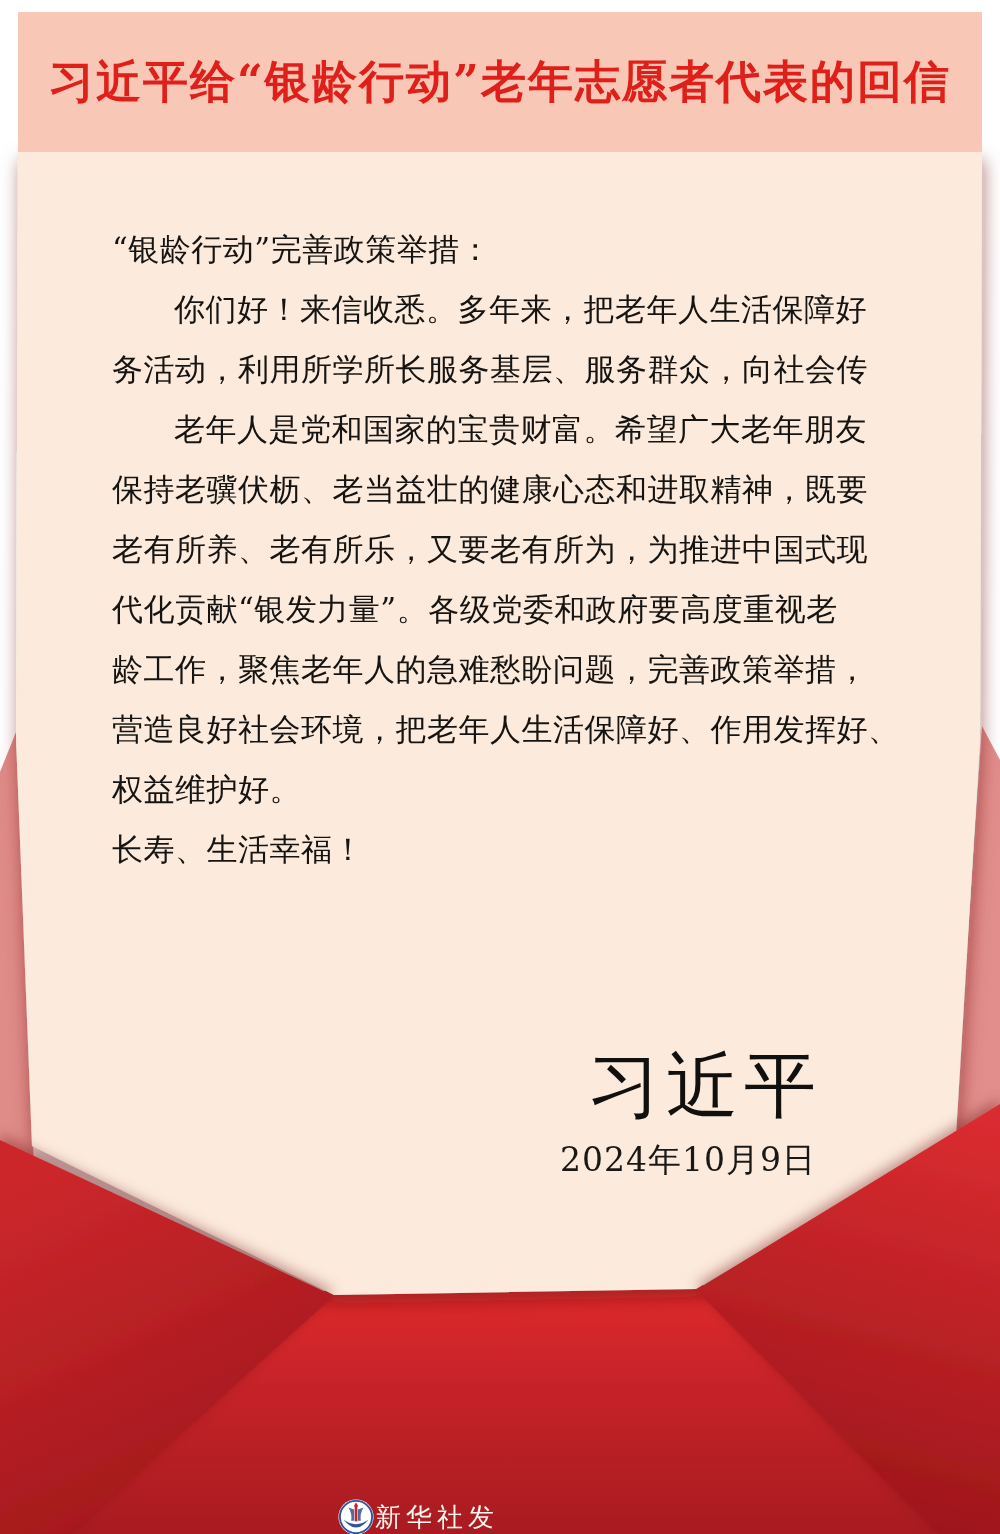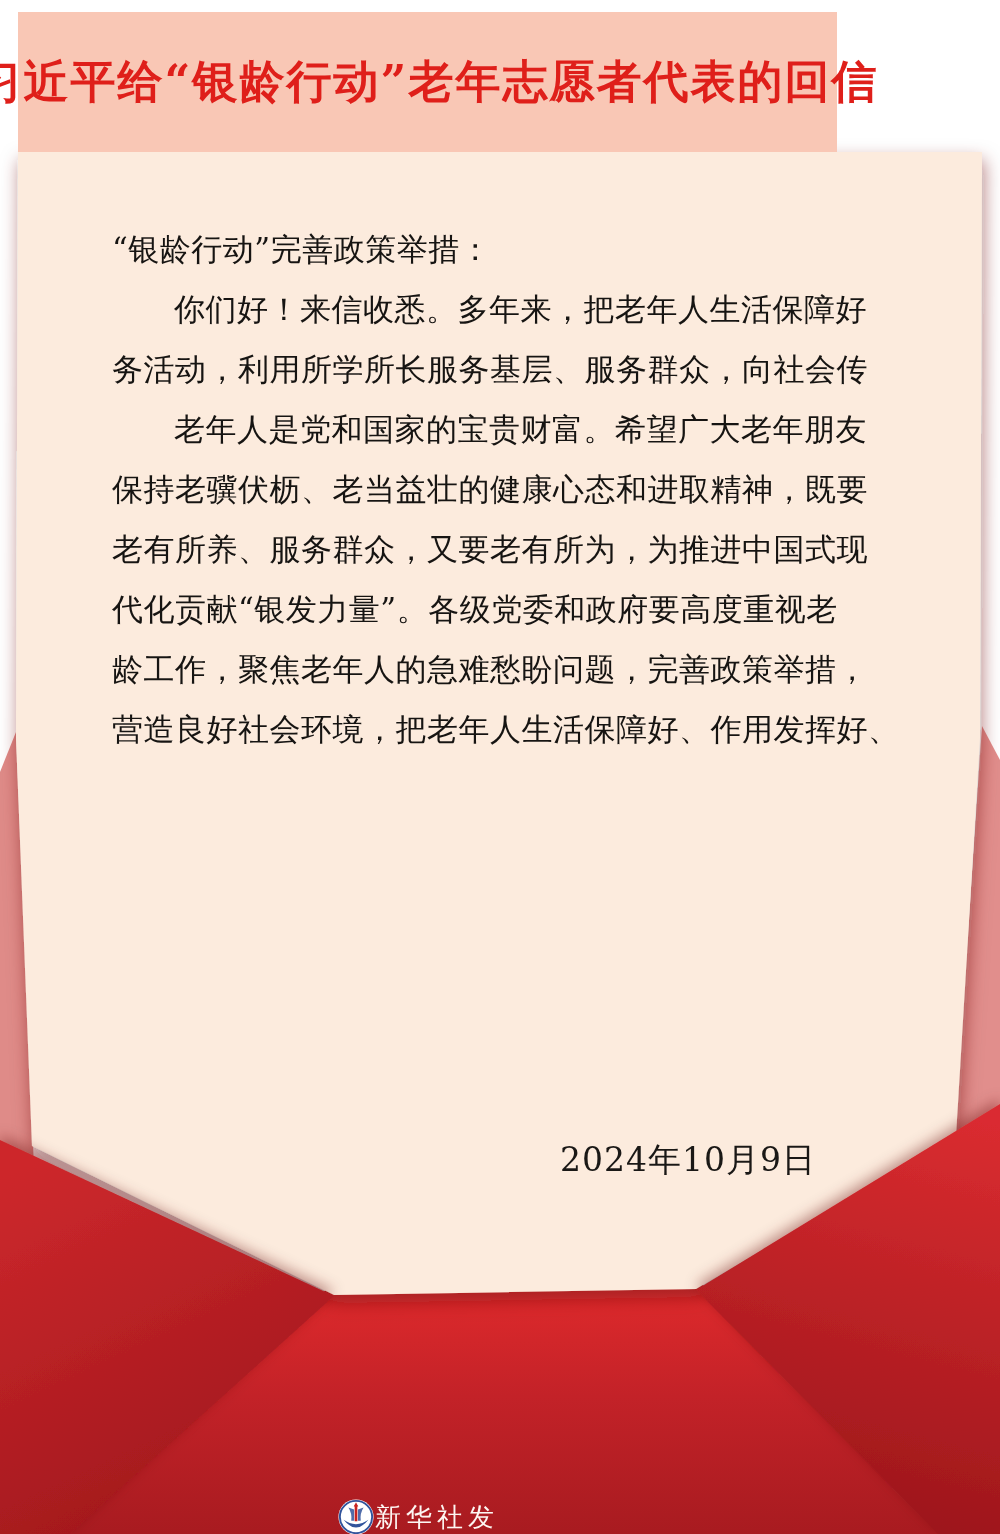--- a/index.html
+++ b/index.html
@@ -3,21 +3,21 @@
 <meta charset="utf-8">
 <style>
   html,body{margin:0;padding:0;background:#ffffff;}
   #canvas{
     position:relative;width:1000px;height:1534px;margin:0 auto;
     background:#ffffff;overflow:hidden;
     font-family:"DejaVu Serif","Liberation Serif",serif;
   }
   
   .header-band{
-    position:absolute;left:18px;top:12px;width:819px;height:140px;
+    position:absolute;left:18px;top:12px;width:964px;height:140px;
     background:var(--header-bg,#f9c7b5);
     display:flex;align-items:center;justify-content:center;
   }
   .header-title{
     color:var(--title-red,#df1f1a);
     font-size:45px;font-weight:900;letter-spacing:2px;
     white-space:nowrap;
   }
   
   #env-art{position:absolute;left:0;top:0;width:1000px;height:1534px;}
@@ -91,26 +91,29 @@
   <div class="header-band">
     <div class="header-title">习近平给“银龄行动”老年志愿者代表的回信</div>
   </div>
 
   <div class="letter-body">
       <div class="line">“银龄行动”完善政策举措：</div>
       <div class="line indent">你们好！来信收悉。多年来，把老年人生活保障好</div>
       <div class="line">务活动，利用所学所长服务基层、服务群众，向社会传</div>
       <div class="line indent">老年人是党和国家的宝贵财富。希望广大老年朋友</div>
       <div class="line">保持老骥伏枥、老当益壮的健康心态和进取精神，既要</div>
-      <div class="line">老有所养、服务群众，又要老有所为，为推进中国式现</div>
+      <div class="line">老有所养、老有所乐，又要老有所为，为推进中国式现</div>
       <div class="line">代化贡献“银发力量”。各级党委和政府要高度重视老</div>
       <div class="line">龄工作，聚焦老年人的急难愁盼问题，完善政策举措，</div>
       <div class="line">营造良好社会环境，把老年人生活保障好、作用发挥好、</div>
+      <div class="line">权益维护好。</div>
+      <div class="line">长寿、生活幸福！</div>
     </div>
 
+  <div class="signature">习近平</div>
   <div class="sign-date">2024年10月9日</div>
 
   <div class="footer-credit">
     <svg class="xinhua-logo" viewBox="0 0 40 40">
       <circle cx="20" cy="20" r="18.5" fill="#ffffff"></circle>
       <circle cx="20" cy="20" r="17" fill="#ffffff" stroke="#31539b" stroke-width="2"></circle>
       <path d="M7,23 Q13,31 20,31 Q27,31 33,23 Q27,27.5 20,27.5 Q13,27.5 7,23 Z" fill="#31539b"></path>
       <path d="M12,10 Q16,16 15,24 L18,24 L18,12 Z" fill="#31539b" opacity="0.85"></path>
       <path d="M28,10 Q24,16 25,24 L22,24 L22,12 Z" fill="#31539b" opacity="0.85"></path>
       <rect x="18.6" y="7.5" width="2.8" height="17" fill="#c92420"></rect>

